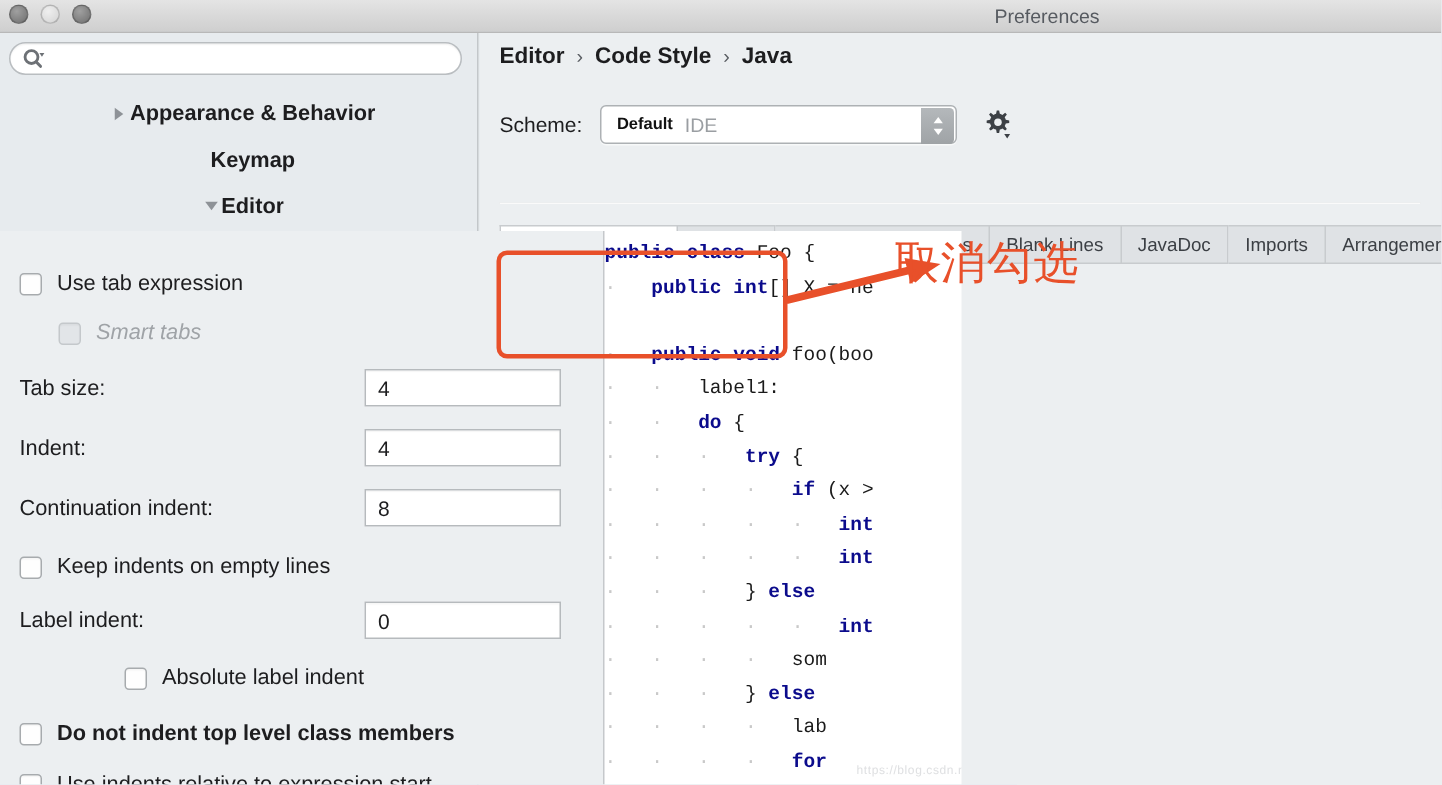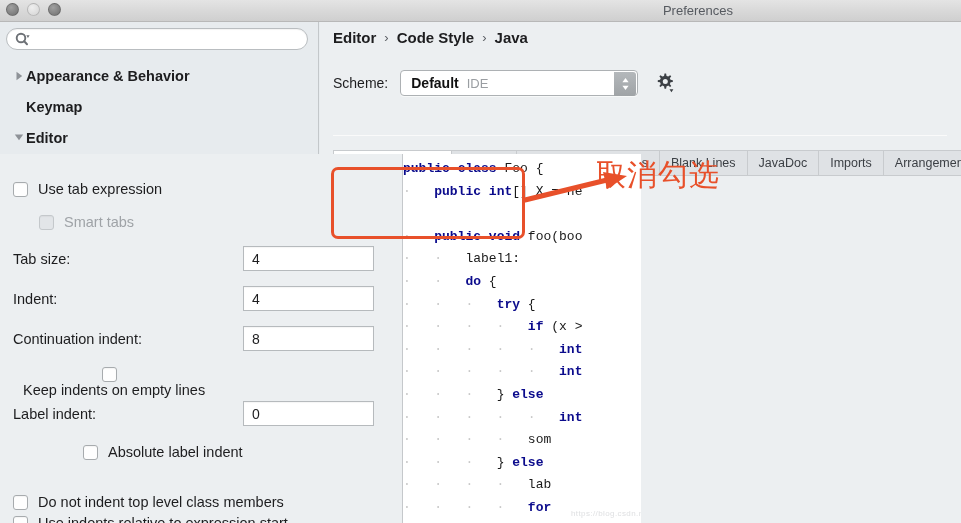--- a/index.html
+++ b/index.html
@@ -72,20 +72,21 @@
   }
 
   .tree { position: absolute; left: 0; top: 38px; width: 319px; }
   .row {
     position: relative;
     height: 31px;
     display: flex; align-items: center;
     padding-right: 8px;
     cursor: default;
     white-space: nowrap;
+    justify-content: center;
   }
   .row.sel { background: #1b4dd6; }
   .row.sel .lbl { color: #ffffff; }
   .arrow {
     width: 14px; height: 31px;
     flex: 0 0 14px;
     display: flex; align-items: center; justify-content: center;
   }
   .arrow svg { display: block; }
   .lbl {
@@ -121,21 +122,21 @@
   .combo {
     position: relative;
     width: 238px; height: 26px;
     background: #ffffff;
     border: 1px solid #adb1b4;
     border-radius: 4px;
     display: flex; align-items: center;
     padding: 0 34px 0 10px;
     box-shadow: 0 1px 0 rgba(255,255,255,0.6);
   }
-  .combo-main { font-size: 14px; font-weight: bold; color: #111; }
+  .combo-main { font-size: 11px; font-weight: bold; color: #111; }
   .combo-sub  { font-size: 13px; color: #9a9ea2; margin-left: 8px; }
   .combo-btn {
     position: absolute; right: 1px; top: 1px;
     width: 22px; height: 24px;
     border-radius: 0 3px 3px 0;
     background: linear-gradient(to bottom, #b4b8bb, #9fa3a6);
     display: flex; align-items: center; justify-content: center;
   }
   .gear-btn {
     margin-left: 16px; position: relative;
@@ -190,21 +191,21 @@
     border: 1px solid #a7abae;
     border-radius: 3px;
     flex: 0 0 15px;
     box-shadow: inset 0 1px 1px rgba(0,0,0,0.04);
   }
   .cbox.dim {
     background: #e2e5e8;
     border-color: #c4c8cb;
   }
   .cblabel { font-size: 14.5px; color: #1d1d1f; margin-left: 10px; white-space: nowrap; }
-  .cblabel.dim { color: #9fa3a7; }
+  .cblabel.dim { color: #9fa3a7; font-style: italic; }
 
   .numfield {
     position: absolute;
     width: 131px; height: 25px;
     background: #ffffff;
     border: 1px solid #b6babd;
     display: flex; align-items: center;
     padding-left: 8px;
     font-size: 14px; color: #1d1d1f;
     box-shadow: inset 0 1px 1px rgba(0,0,0,0.04);
@@ -477,36 +478,36 @@
     <div class="frow" style="top:134px;">
       <span class="flabel">Indent:</span>
     </div>
     <div class="numfield" style="left:243px; top:132px;">4</div>
 
     <div class="frow" style="top:174px;">
       <span class="flabel">Continuation indent:</span>
     </div>
     <div class="numfield" style="left:243px; top:172px;">8</div>
 
-    <div class="frow" style="top:213px;flex-direction:column;">
+    <div class="frow" style="top:213px;">
       <span class="cbox"></span>
       <span class="cblabel">Keep indents on empty lines</span>
     </div>
 
     <div class="frow" style="top:249px;">
       <span class="flabel">Label indent:</span>
     </div>
     <div class="numfield" style="left:243px; top:247px;">0</div>
 
     <div class="frow" style="top:287px; left:39px;padding-left:44px;">
       <span class="cbox"></span>
       <span class="cblabel">Absolute label indent</span>
     </div>
 
-    <div class="frow" style="top:337px;">
+    <div class="frow" style="top:324px;font-weight:bold;">
       <span class="cbox"></span>
       <span class="cblabel">Do not indent top level class members</span>
     </div>
 
     <div class="frow" style="top:358px;">
       <span class="cbox"></span>
       <span class="cblabel">Use indents relative to expression start</span>
     </div>
   </div>
 

